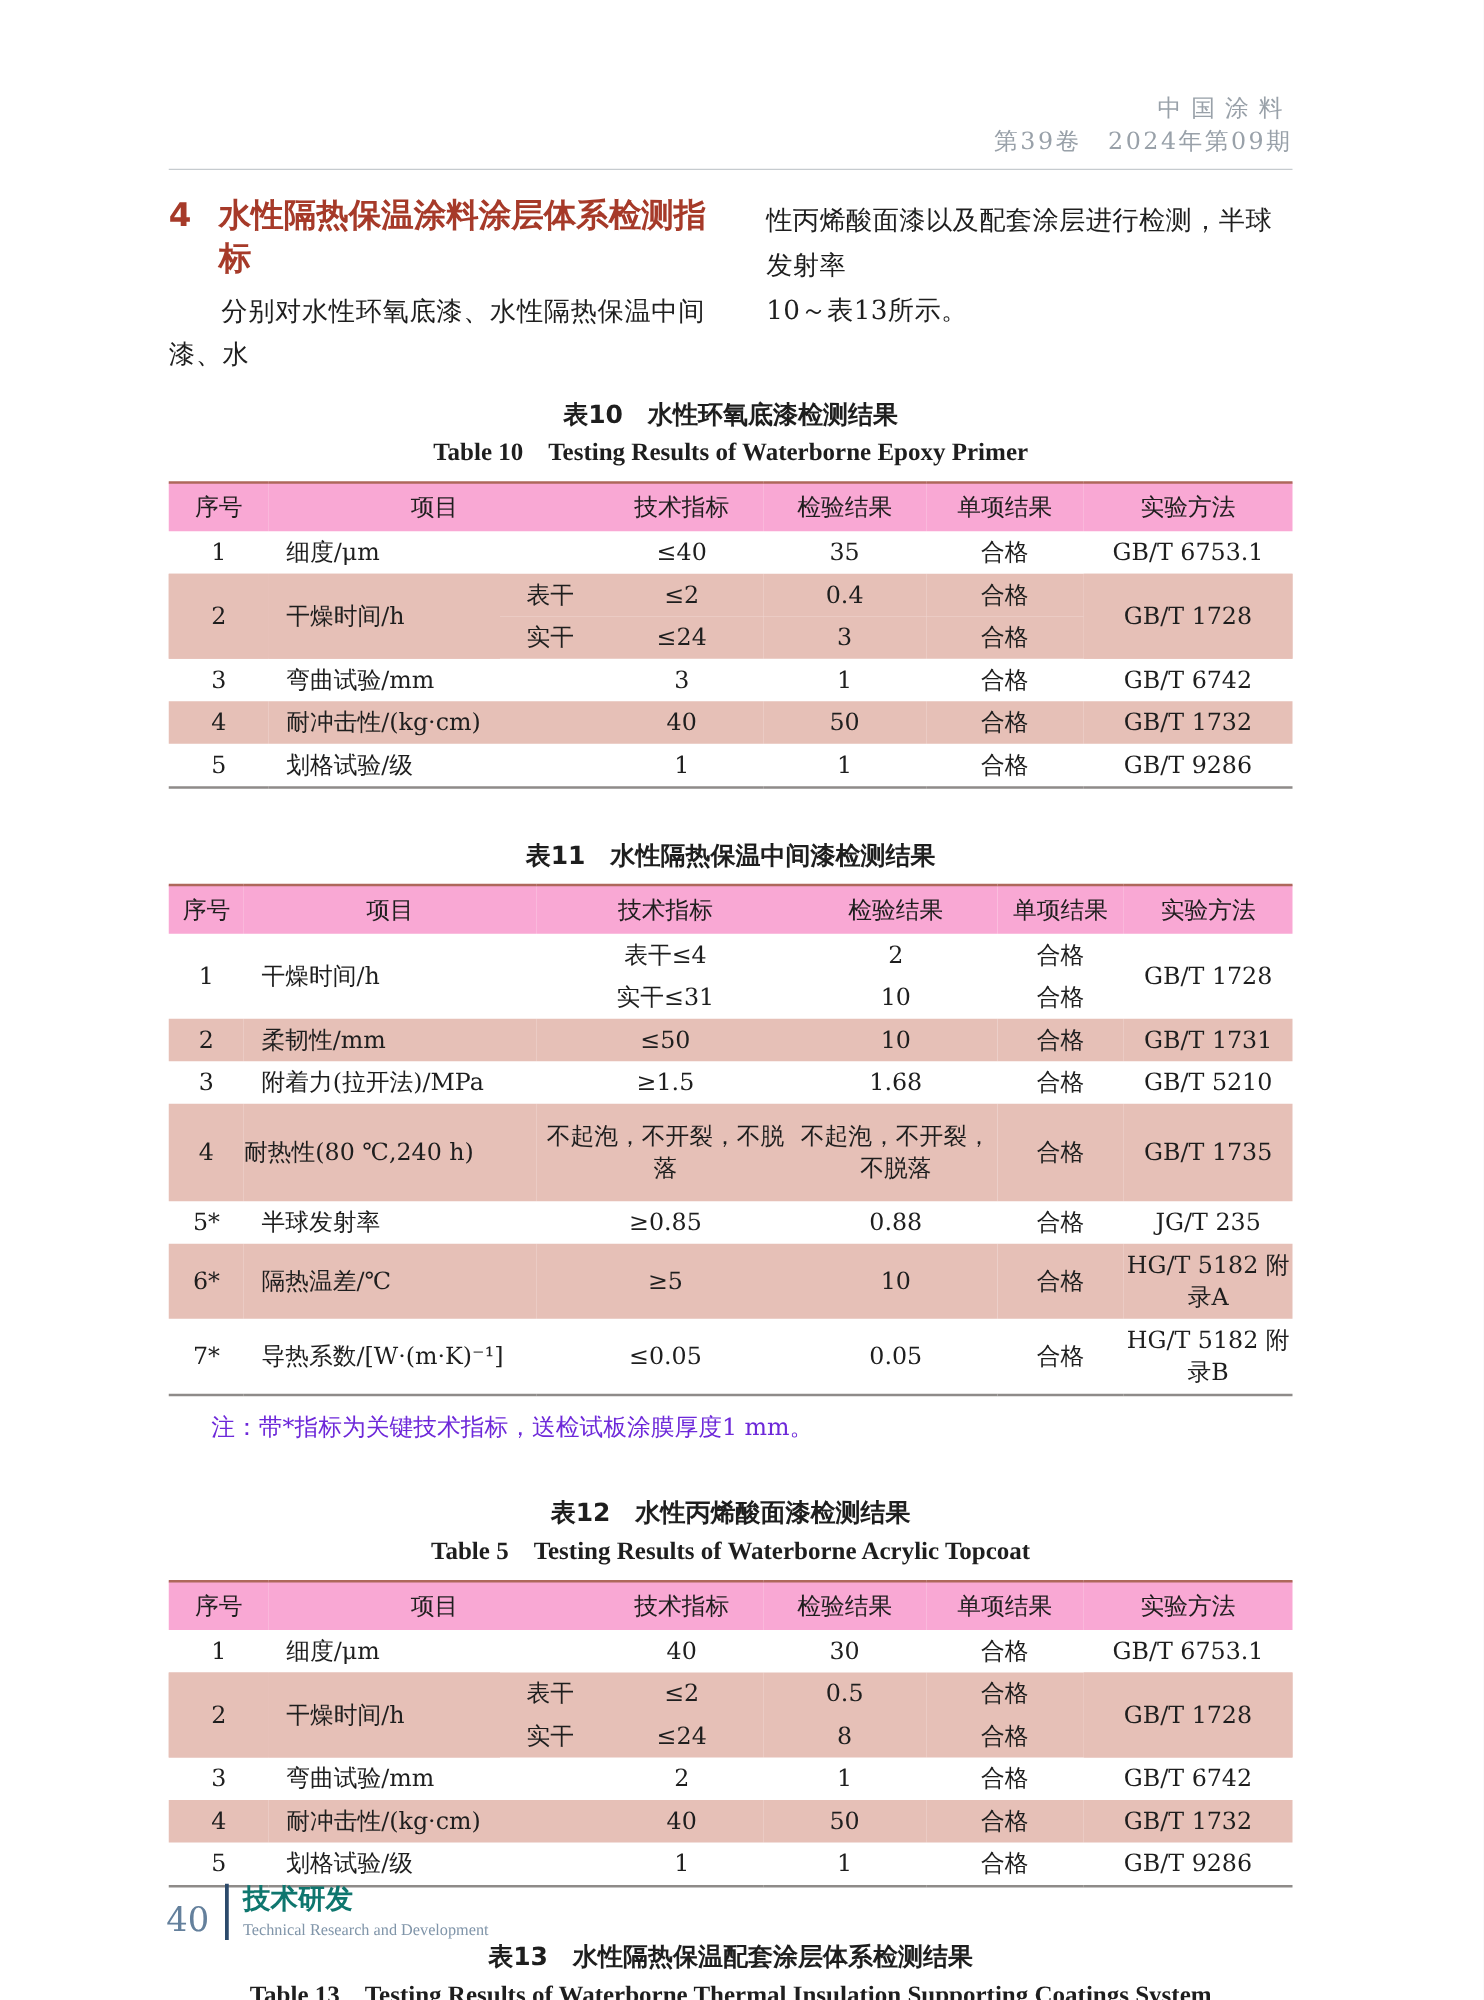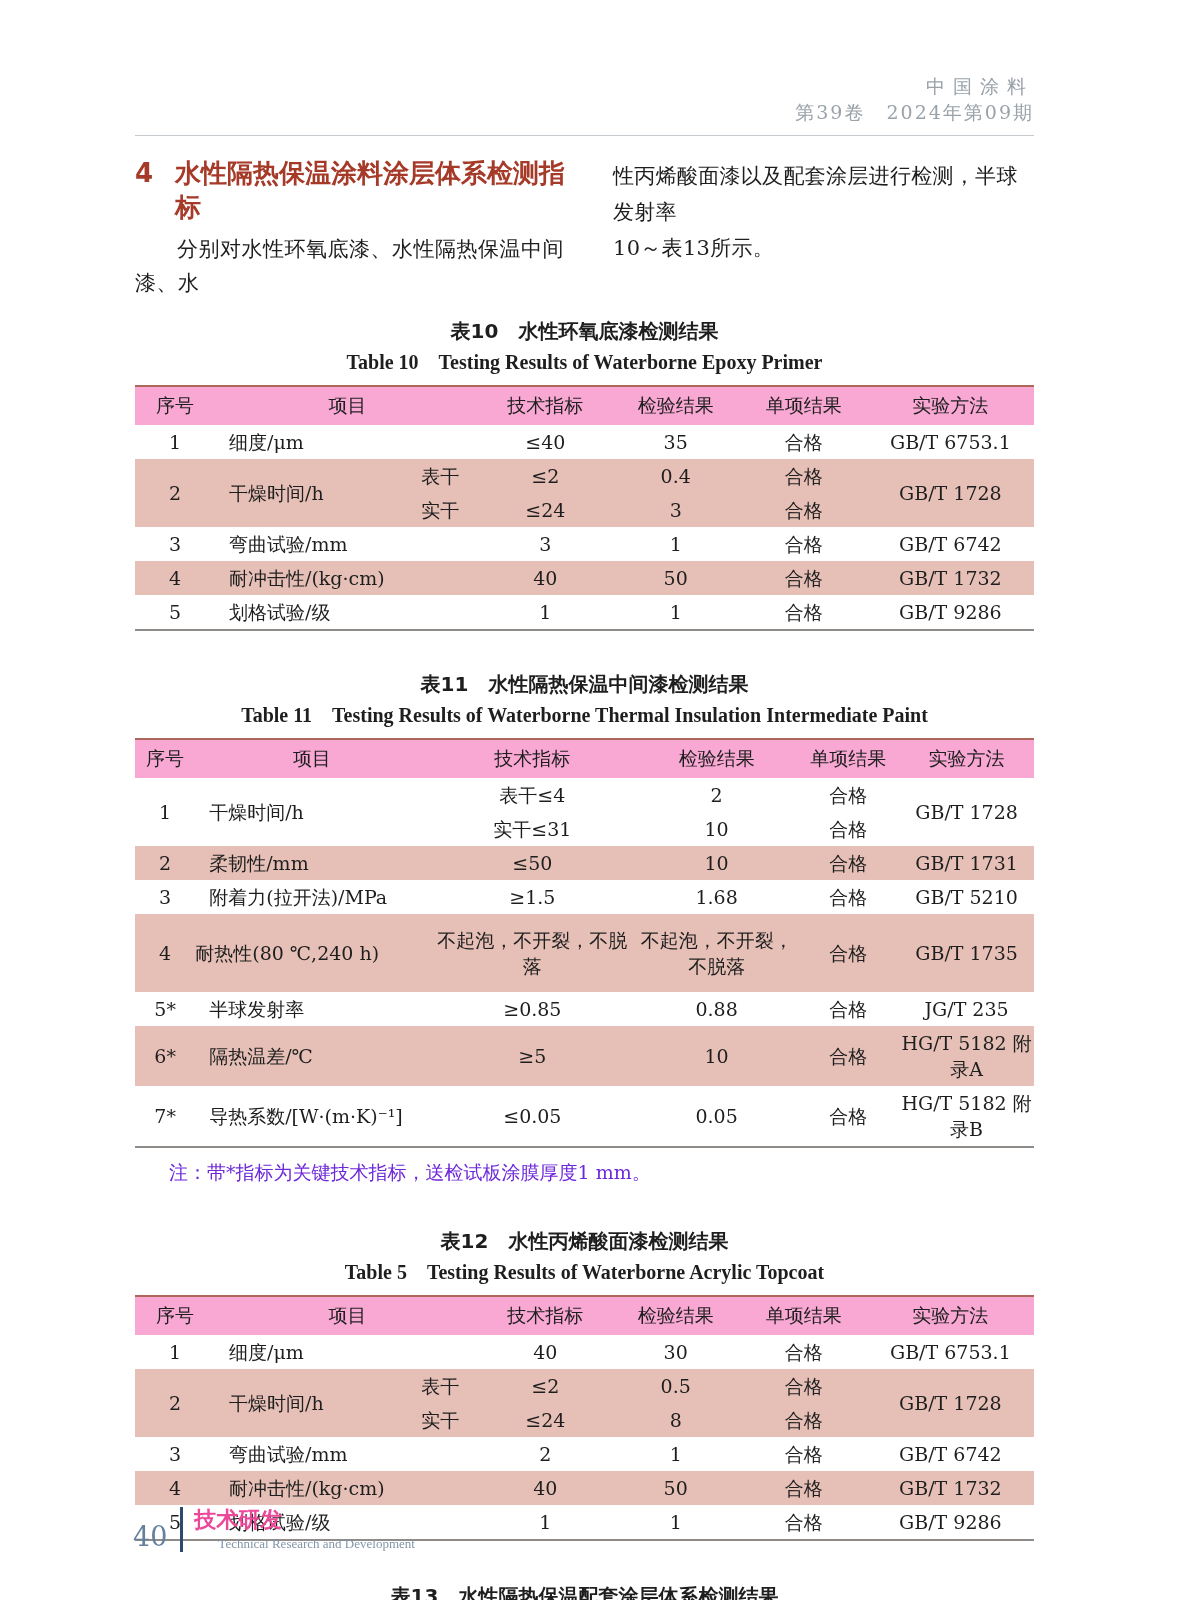--- a/index.html
+++ b/index.html
@@ -51,22 +51,22 @@
   tr.pink { background:#e6c0b7; }
   tr.tall td { padding:13px 0; }
   td.al-left { text-align:left; padding-left:14px; }
   td.bg-pink { background:#e6c0b7; }
   .note { color:#6d28d9; font-size:19px; margin:12px 0 0 34px; }
 
   
   .page-footer { position:absolute; left:133px; bottom:48px; display:flex; align-items:stretch; }
   .pf-num { font-size:27px; color:#64809c; margin-right:13px; align-self:flex-end; line-height:30px; }
   .pf-bar { width:3px; background:#2c4a6b; margin-right:11px; }
-  .pf-zh { font-family:"DejaVu Sans", sans-serif; font-weight:bold; font-size:22px; color:#ec4899; line-height:26px; }
-  .pf-en { font-family:"Liberation Serif", serif; font-size:13px; color:#8095a9; margin-top:3px;margin-left:24px; }
+  .pf-zh { font-family:"DejaVu Sans", sans-serif; font-weight:bold; font-size:22px; color:#0f766e; line-height:26px; }
+  .pf-en { font-family:"Liberation Serif", serif; font-size:13px; color:#8095a9; margin-top:3px; }
 </style>
 </head>
 <body>
 
 <div class="page">
 
   <header class="page-header">
     <span class="journal">中国涂料</span>
     <span class="issue">第39卷　2024年第09期</span>
   </header>
@@ -155,21 +155,20 @@
             <td>1</td>
             <td>合格</td>
             <td>GB/T 9286</td>
           </tr>
         </tbody>
       </table>
   </section>
 
   <section class="table-block" style="margin-top:40px">
     <div class="zh-title">表11　水性隔热保温中间漆检测结果</div>
-    <div class="en-title">Table 11　Testing Results of Waterborne Thermal Insulation Intermediate Paint</div>
     <table>
         <colgroup>
           <col style="width: 6.7%;">
           <col style="width: 26%;">
           <col style="width: 23%;">
           <col style="width: 18%;">
           <col style="width: 11.3%;">
           <col style="width: 15%;">
         </colgroup>
         <thead>

